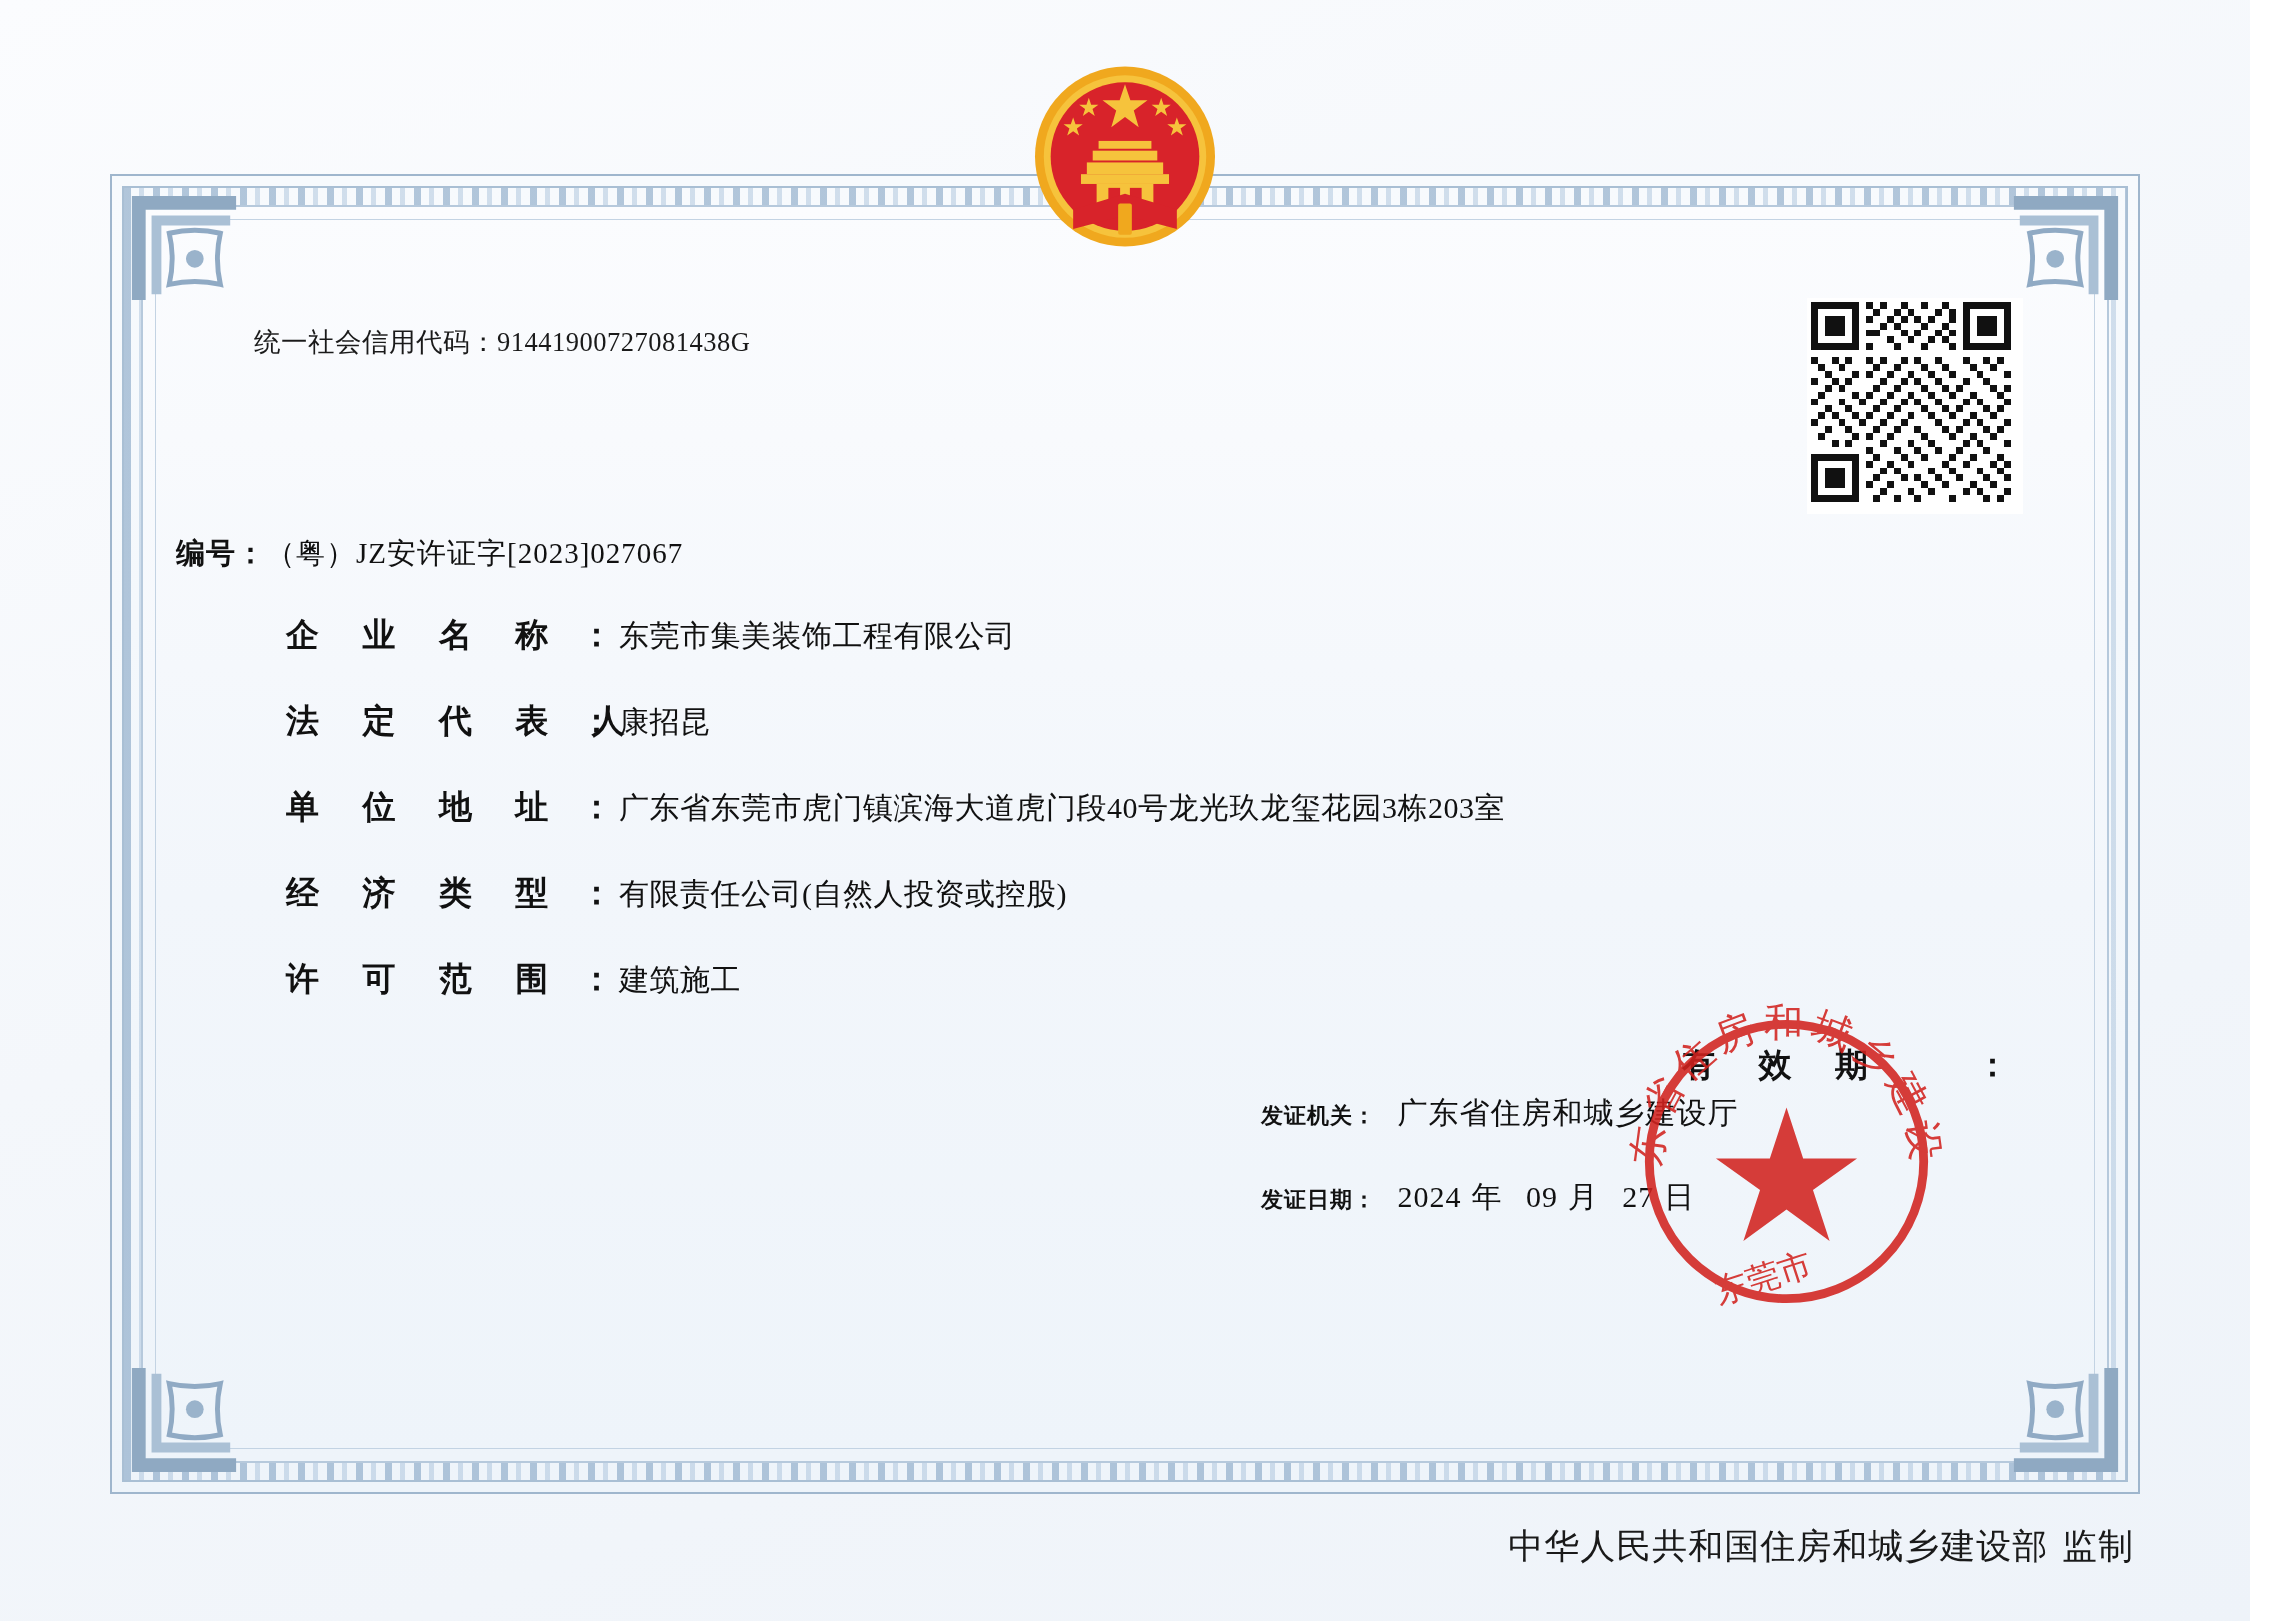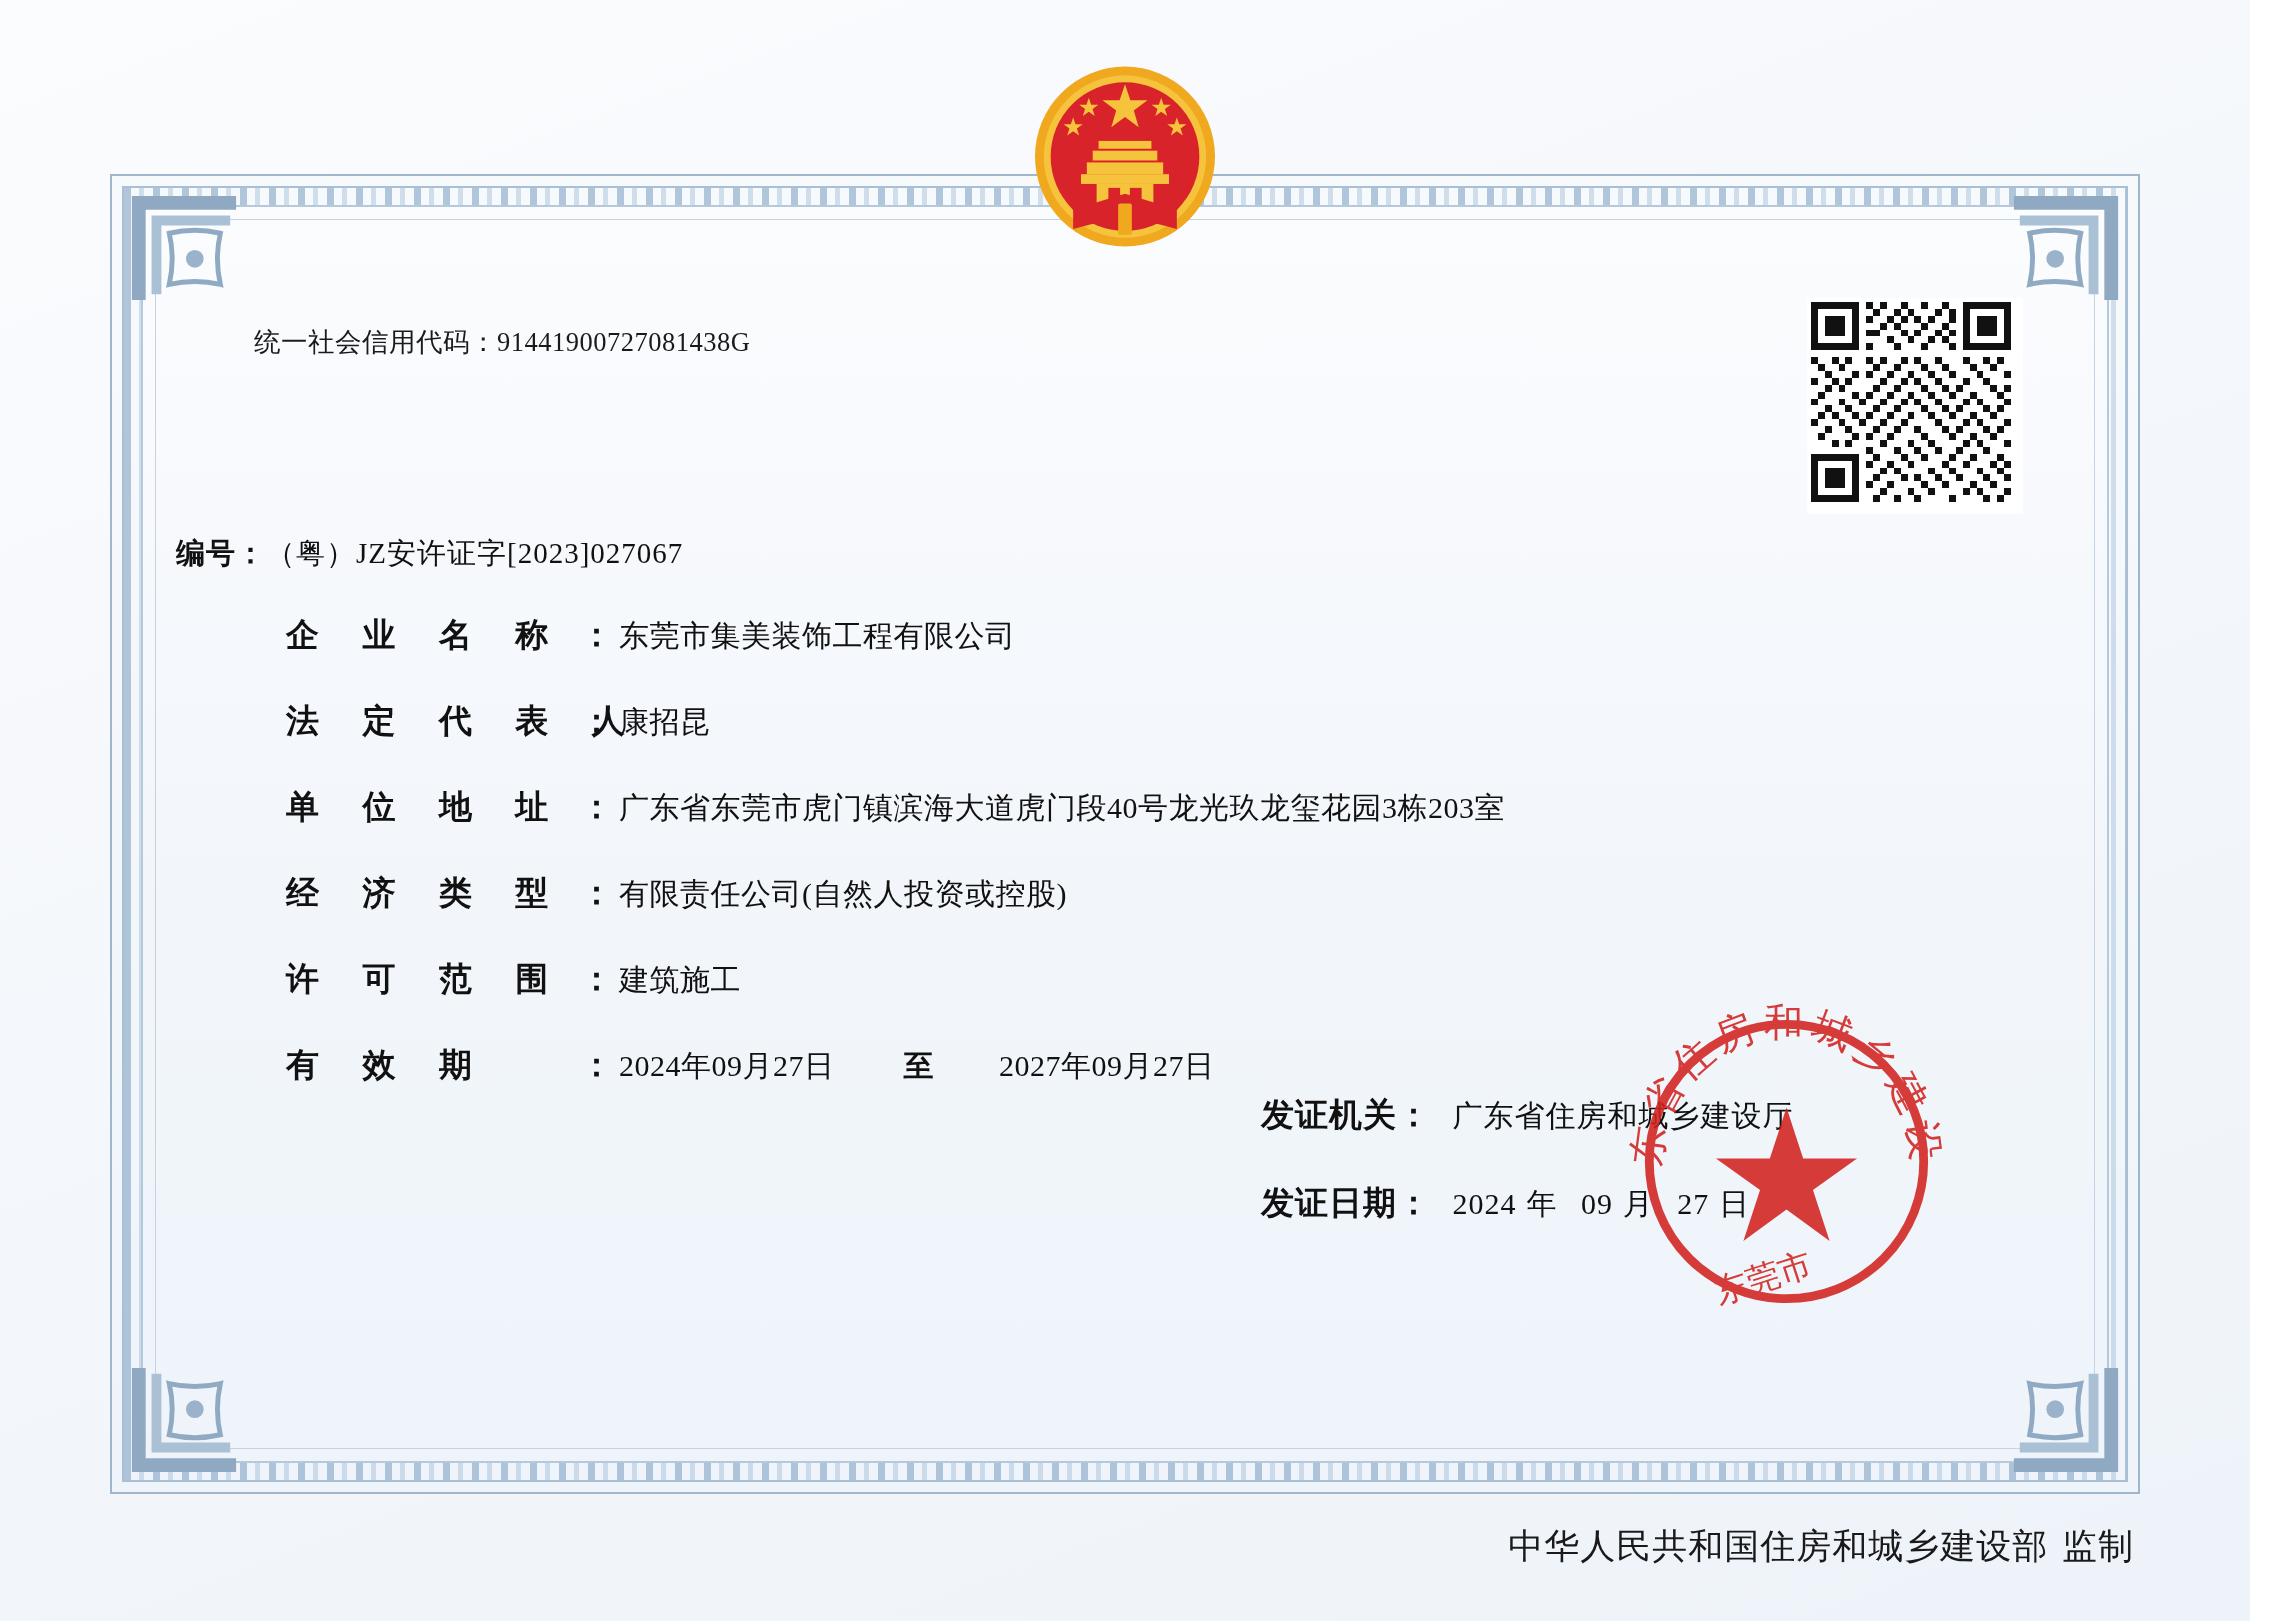--- a/index.html
+++ b/index.html
@@ -205,21 +205,21 @@
     align-items: baseline;
     font-size: 32px;
     color: #111;
     margin-bottom: 43px;
     white-space: nowrap;
   }
   .issuer-label {
     font-weight: bold;
     letter-spacing: 1px;
     margin-right: 21.6px;
-    font-size: 33px;
+    font-size: 22px;
   }
   .issuer-value {
     font-size: 30px;
     letter-spacing: 1px;
   }
   .date-piece { margin-right: 9.8px; }
   .date-unit { margin-right: 23.5px; }
 
   
   .seal {
@@ -586,25 +586,20 @@
 
       <div class="field-row">
         <span class="field-label">许 可 范 围</span>
         <span class="field-colon">：</span>
         <span class="field-value">建筑施工</span>
       </div>
 
       <div class="field-row">
         <span class="field-label">有 效 期</span>
         <span class="field-colon">：</span>
-        <span class="field-value">
-          <span>2024年09月27日</span>
-          <span class="valid-sep">至</span>
-          <span>2027年09月27日</span>
-        </span>
       </div>
     </div>
 
     <div class="issuer-block">
       <div class="issuer-row">
         <span class="issuer-label">发证机关：</span>
         <span class="issuer-value">广东省住房和城乡建设厅</span>
       </div>
       <div class="issuer-row">
         <span class="issuer-label">发证日期：</span>

